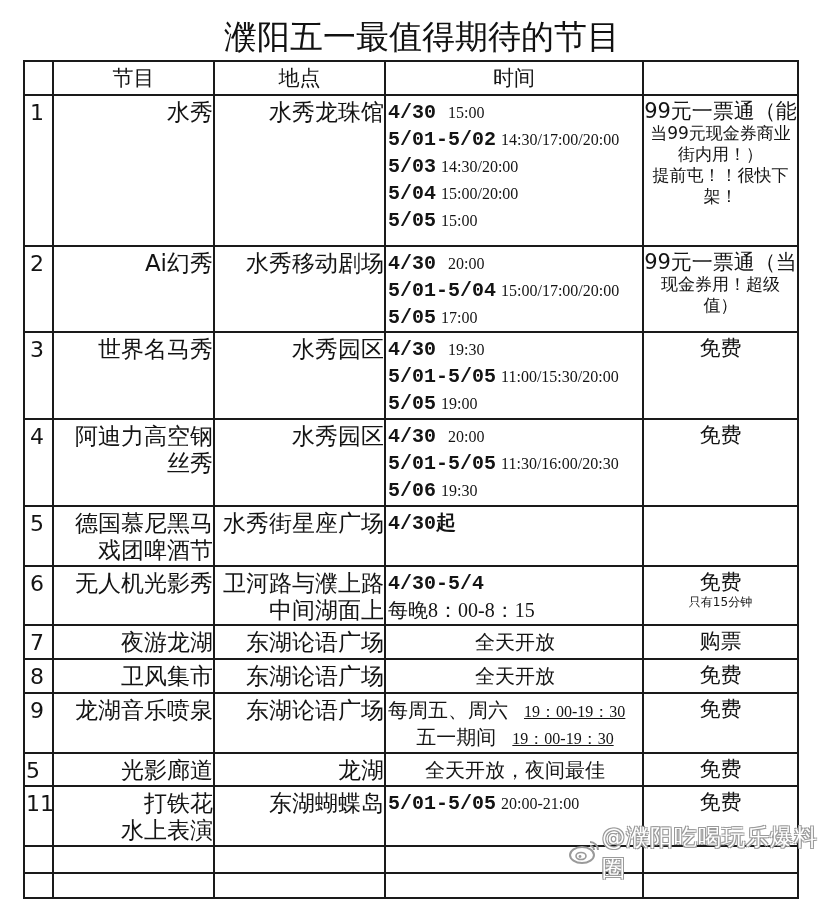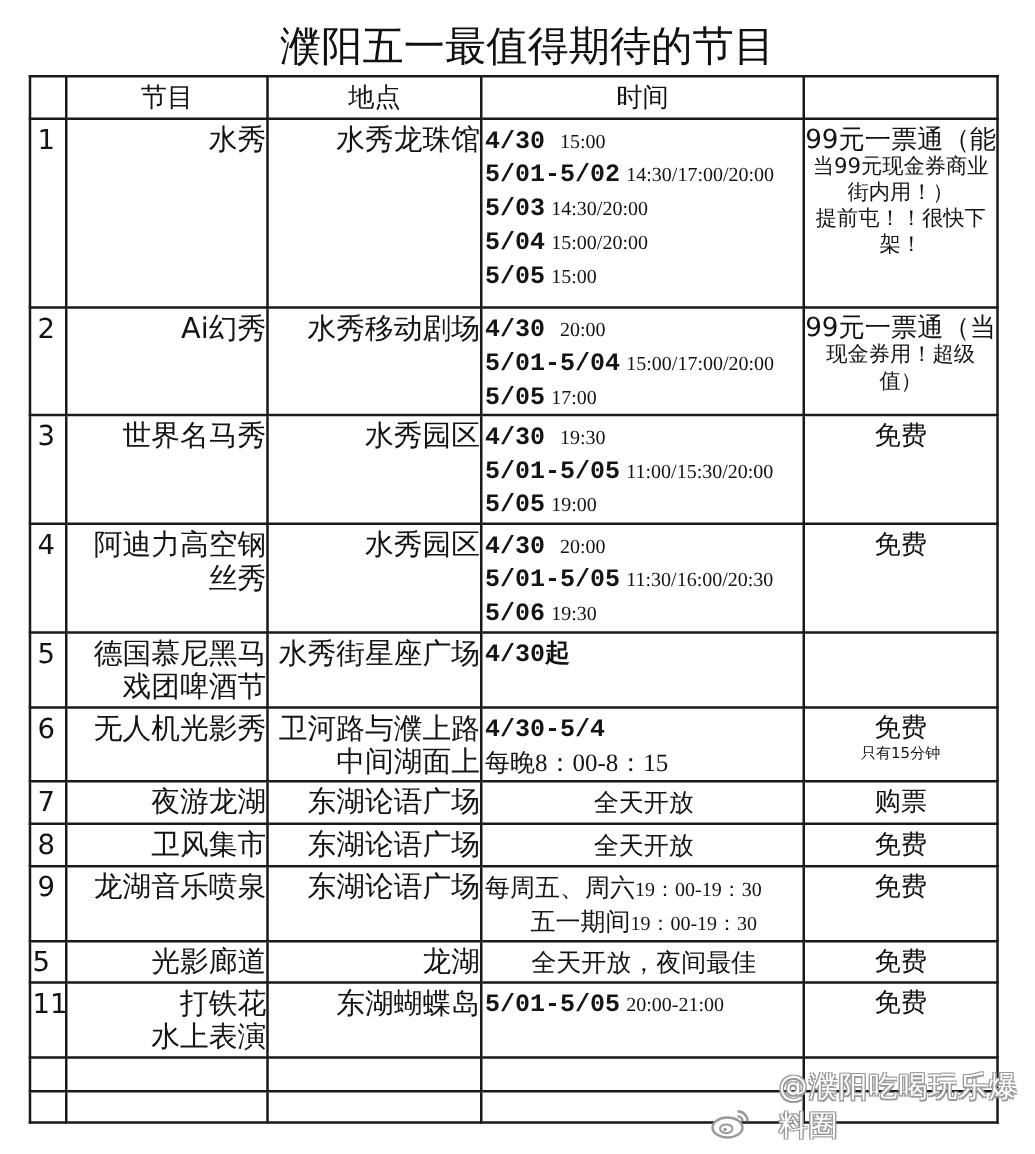--- a/index.html
+++ b/index.html
@@ -14,29 +14,29 @@
   th { font-size: 21px; line-height: 30px; text-align: center; vertical-align: middle !important; margin-left: 48px; }
   .c-idx { font-size: 22px; line-height: 28px; padding: 3px 0 0 5px !important; }
   .c-name, .c-loc { font-size: 23px; line-height: 27px; text-align: right; white-space: pre-line;
                     padding-top: 3px !important; }
   .c-time { padding: 3px 0 0 2px !important; }
   .tl { white-space: nowrap; line-height: 27px; height: 27px; }
   .tl.center { text-align: center; }
   .d { font-family: Liberation Mono, monospace; font-weight: bold; font-size: 20px; }
   .t { font-family: "Liberation Serif", serif; font-size: 16px; margin-left: 5px; }
   .t.wide { margin-left: 12px; }
-  .t.tight { margin-left: 0; }
+  .t.tight { margin-left: 16px; text-decoration: underline; }
   .zh { font-family: "DejaVu Sans", sans-serif; font-size: 20px; }
   .num { font-family: Liberation Serif, serif; font-size: 20px; }
   .c-price { text-align: center; padding-top: 3px !important; }
   .pm { font-size: 21px; line-height: 24px; white-space: nowrap; }
   .pn { font-size: 17px; line-height: 21px; white-space: pre-line; }
   .pn.small { font-size: 12px; line-height: 16px; }
-  .watermark { position: absolute; left: 568px; top: 886px; height: 30px; display: flex;
-               align-items: flex-end; gap: 21px; }
+  .watermark { position: absolute; left: 568px; top: 838px; height: 30px; display: flex;
+               align-items: center; gap: 0; }
   .wm-text { font-size: 23px; color: #ffffff; letter-spacing: 1px;
              text-shadow: -1px -1px 0 #9a9a9a, 1px -1px 0 #9a9a9a, -1px 1px 0 #9a9a9a, 1px 1px 0 #9a9a9a; }
 </style>
 </head>
 <body>
 
 <div class="title">濮阳五一最值得期待的节目</div>
 
 <table class="grid">
   <colgroup>

